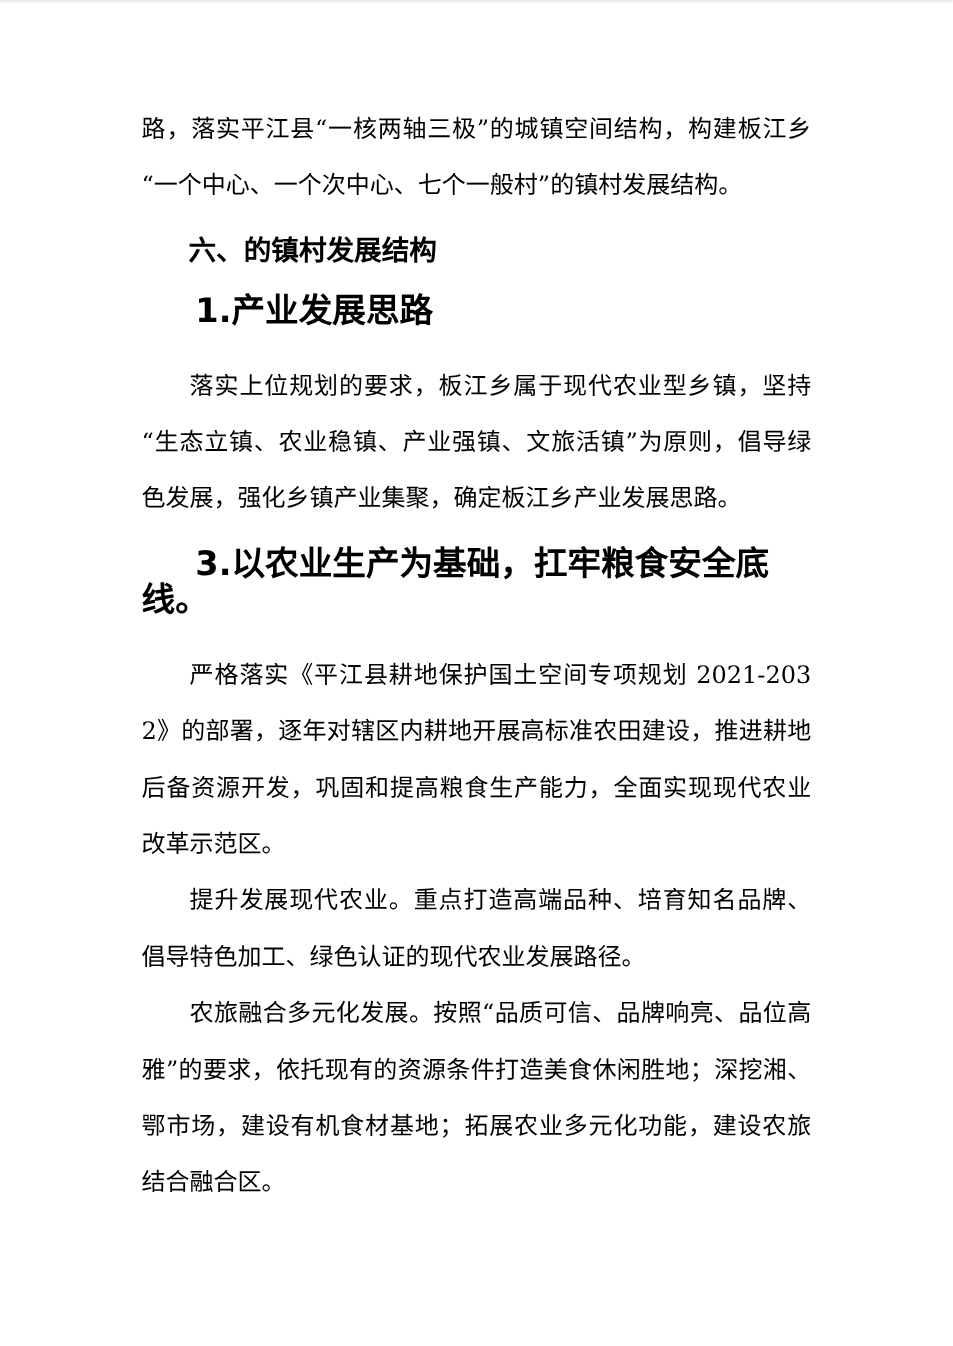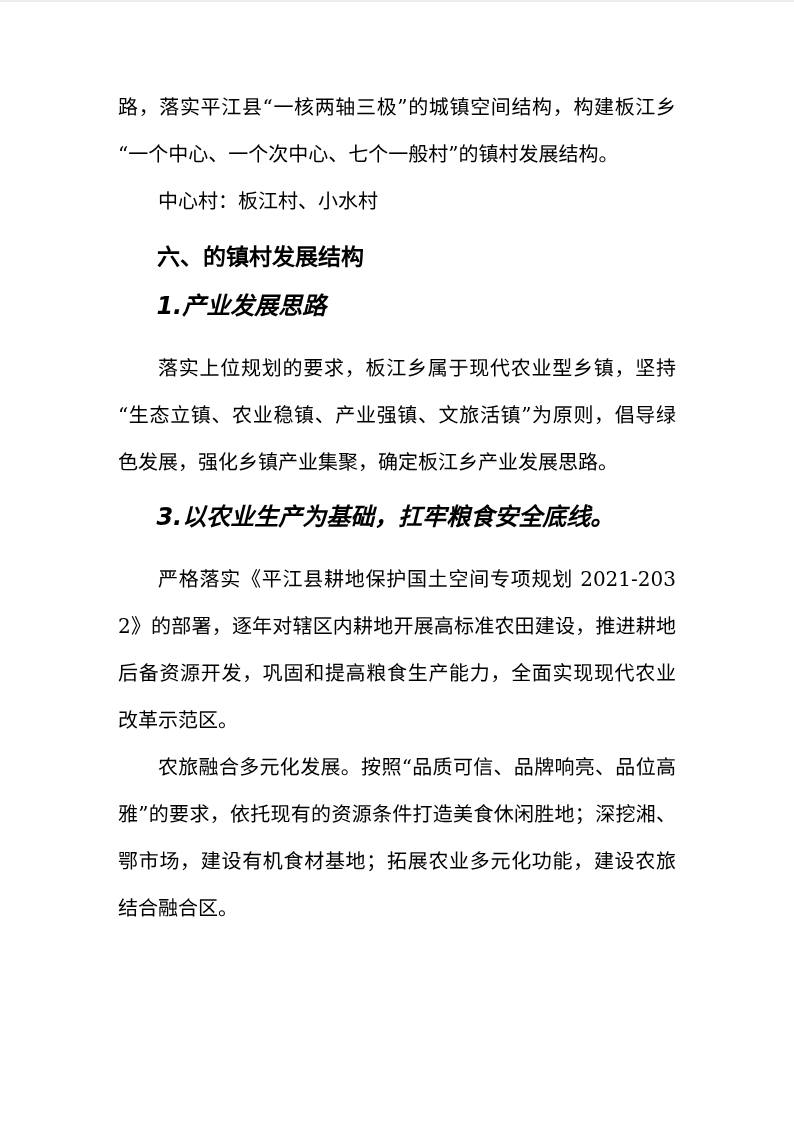--- a/index.html
+++ b/index.html
@@ -40,43 +40,42 @@
     font-weight: bold;
     font-size: 23px;
     line-height: 36px;
     text-indent: 1.7em;
     color: #000000;
   }
   h2.subsec {
     margin: 16px 0 24px 0;
     font-family: "DejaVu Sans", "Liberation Sans", sans-serif;
     font-weight: bold;
-    font-size: 24px;
+    font-size: 28px;
     line-height: 30px;
     text-indent: 1.6em;
     color: #000000;
-    font-style: italic;
   }
 </style>
 </head>
 <body>
 
 <div class="page">
 
   <p class="body cont">路，落实平江县“一核两轴三极”的城镇空间结构，构建板江乡“一个中心、一个次中心、七个一般村”的镇村发展结构。</p>
 
-  <p class="body ind">中心村：板江村、小水村</p>
 
 
   <h1 class="sec">六、的镇村发展结构</h1>
 
   <h2 class="subsec">1.产业发展思路</h2>
 
   <p class="body ind">落实上位规划的要求，板江乡属于现代农业型乡镇，坚持“生态立镇、农业稳镇、产业强镇、文旅活镇”为原则，倡导绿色发展，强化乡镇产业集聚，确定板江乡产业发展思路。</p>
 
   <h2 class="subsec">3.以农业生产为基础，扛牢粮食安全底线。</h2>
 
   <p class="body ind">严格落实《平江县耕地保护国土空间专项规划 2021-2032》的部署，逐年对辖区内耕地开展高标准农田建设，推进耕地后备资源开发，巩固和提高粮食生产能力，全面实现现代农业改革示范区。</p>
 
+  <p class="body ind">提升发展现代农业。重点打造高端品种、培育知名品牌、倡导特色加工、绿色认证的现代农业发展路径。</p>
 
   <p class="body ind">农旅融合多元化发展。按照“品质可信、品牌响亮、品位高雅”的要求，依托现有的资源条件打造美食休闲胜地；深挖湘、鄂市场，建设有机食材基地；拓展农业多元化功能，建设农旅结合融合区。</p>
 
 </div>
 
 </body></html>

